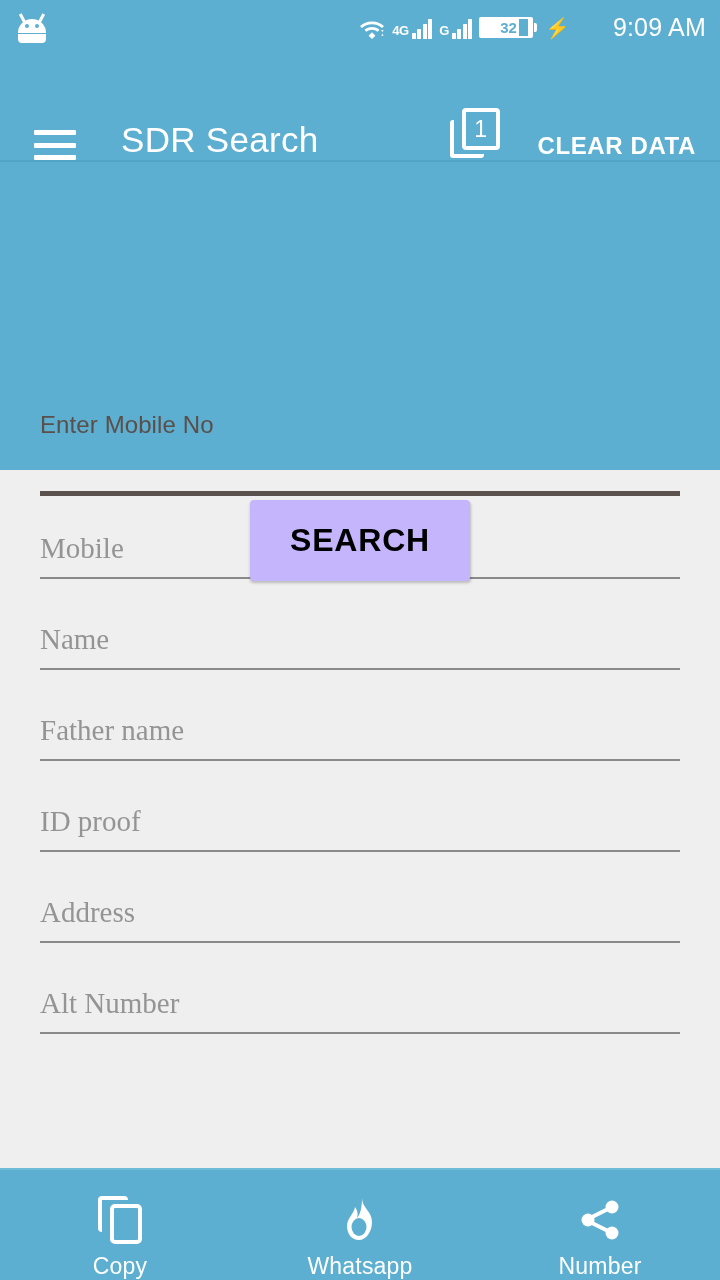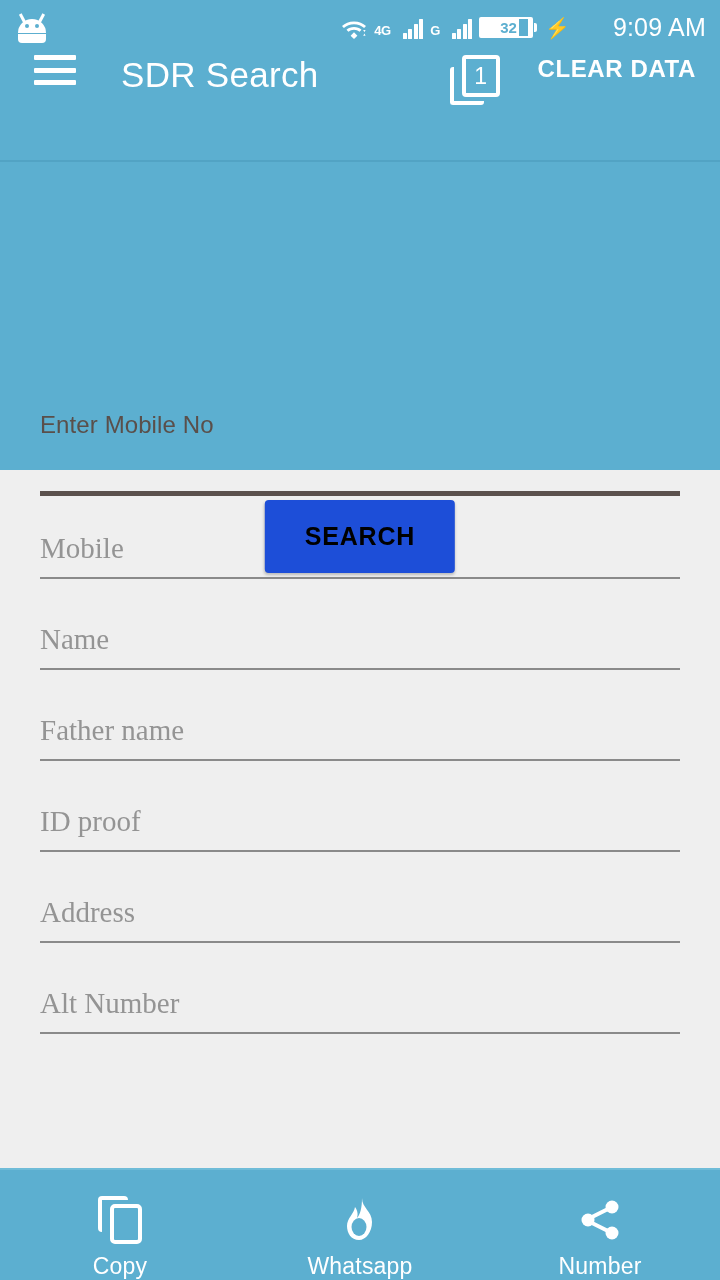--- a/index.html
+++ b/index.html
@@ -30,21 +30,21 @@
   .android-icon .head .eye {
     position:absolute; top:5px; width:4px; height:4px; background:#5cafd0; border-radius:50%;
   }
   .android-icon .head .eye.l { left:7px; }
   .android-icon .head .eye.r { right:7px; }
   .android-icon .body {
     position:absolute; top:21px; left:0; width:28px; height:9px;
     background:#fff; border-radius:0 0 4px 4px;
   }
   .wifi-icon { width:26px; height:22px; position:relative; }
-  .sig-group { display:flex; align-items:flex-end; gap:12px; }
+  .sig-group { display:flex; align-items:flex-end; gap:3px; }
   .net-label { font-size:13px; font-weight:bold; letter-spacing:-0.5px; line-height:1; padding-bottom:2px; }
   .bars { display:flex; align-items:flex-end; gap:1.5px; height:22px; }
   .bars i { display:block; width:4px; background:#fff; border-radius:0.5px; }
   .bars i:nth-child(1){ height:6px; }
   .bars i:nth-child(2){ height:10px; }
   .bars i:nth-child(3){ height:15px; }
   .bars i:nth-child(4){ height:20px; }
   .battery { display:flex; align-items:center; }
   .battery .shell {
     border:2px solid #fff; background:#fff; color:#5cafd0;
@@ -53,21 +53,21 @@
     display:flex; align-items:center; justify-content:flex-start; position:relative;
   }
   .battery .shell .empty { width:9px; height:17px; background:#5cafd0; margin-left:2px; }
   .battery .nub { width:3px; height:9px; background:#fff; border-radius:0 2px 2px 0; margin-left:1px; }
   .bolt { font-size:20px; line-height:1; margin-left:1px; }
   .clock { font-size:25px; font-weight:normal; letter-spacing:0.2px;margin-left:36px; }
 
   
   .appbar {
     height:107px; flex:0 0 107px; background:#5cafd0;
-    display:flex; align-items:flex-start; padding:0 24px 0 34px;
+    display:flex; align-items:flex-end; padding:0 24px 0 34px;
     border-bottom:2px solid #52a3c4;
   }
   .hamburger { width:42px; height:30px; display:flex; flex-direction:column; justify-content:space-between; cursor:pointer; }
   .hamburger span { display:block; height:5px; background:#fff; border-radius:1px; }
   .app-title {
     color:#fff; font-size:35px; font-weight:normal; letter-spacing:0.3px;
     margin-left:45px; flex:1 1 auto; white-space:nowrap;
   }
   .tabs-icon { width:52px; height:52px; position:relative; margin-right:36px; cursor:pointer; }
   .tabs-icon .back {
@@ -96,23 +96,23 @@
   }
   .search-input-wrap { position:absolute; left:40px; right:40px; top:290px; }
   .search-input {
     width:100%; background:transparent; border:none; outline:none;
     font-family:"Liberation Sans", sans-serif;
     font-size:26px; color:#3c332f; padding:0 0 8px 0;
   }
   .search-underline { height:5px; background:#5b514d; width:100%; }
   .search-btn {
     position:absolute; left:50%; transform:translateX(-50%); top:338px;
-    background:#1d4ed8; color:#000; border:none; border-radius:4px;
+    background:#c4b5fd; color:#000; border:none; border-radius:4px;
     font-family:"Liberation Sans", sans-serif;
-    font-size:25px; font-weight:bold; letter-spacing:0.8px;
+    font-size:32px; font-weight:bold; letter-spacing:0.8px;
     padding:22px 40px; cursor:pointer;
     box-shadow:0 2px 3px rgba(0,0,0,0.22);
   }
 
   
   .result-form {
     flex:1 1 auto; background:#efefef;
     padding:58px 40px 0 40px; overflow:hidden;
   }
   .field { margin-bottom:40px; }

